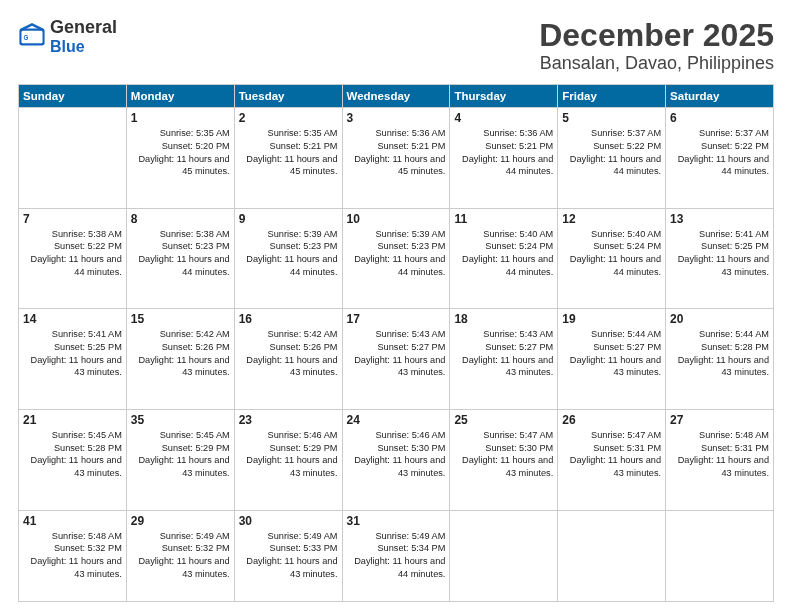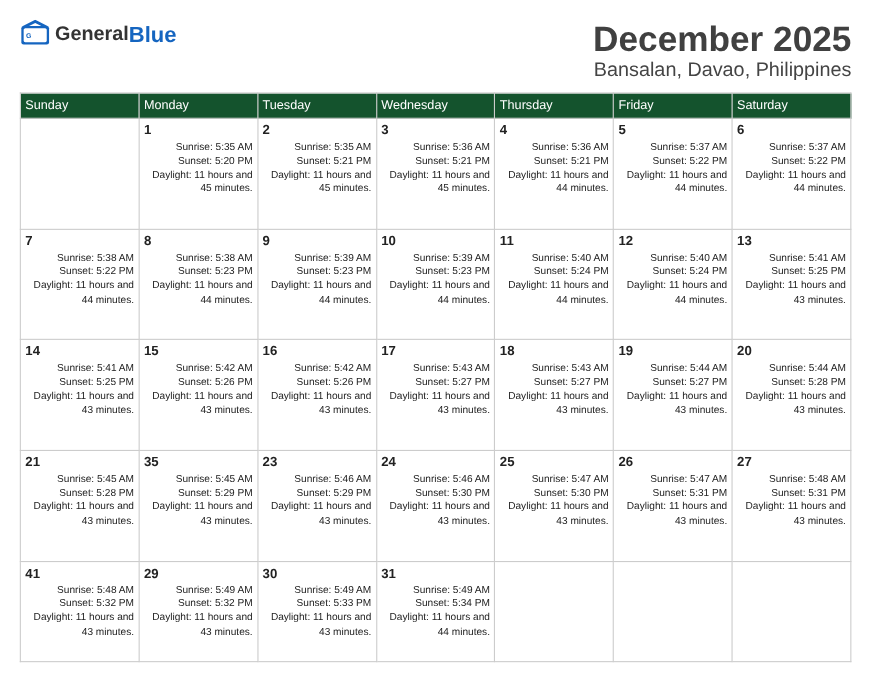--- a/index.html
+++ b/index.html
@@ -22,30 +22,30 @@
       justify-content: space-between;
       align-items: flex-start;
       margin-bottom: 10px;
     }
     .logo {
       display: flex;
       align-items: center;
     }
     .logo-text {
       display: flex;
-      flex-direction: row;
+      flex-direction: column;
       line-height: 1.1;
     }
     .logo-general {
       font-size: 18px;
       font-weight: bold;
       color: #333;
     }
     .logo-blue {
-      font-size: 20px;
+      font-size: 16px;
       font-weight: bold;
       color: #1565c0;
     }
     .logo-icon {
       width: 28px;
       height: 28px;
       margin-right: 4px;
     }
     .title-block {
       text-align: right;
@@ -59,24 +59,24 @@
     .subtitle {
       font-size: 18px;
       color: #444;
     }
     .calendar-table {
       width: 100%;
       border-collapse: collapse;
       flex: 1;
     }
     .calendar-table th {
-      background: #14532d;
+      background: #0369a1;
       color: #fff;
       font-size: 11.5px;
-      font-weight: normal;
+      font-weight: bold;
       padding: 5px 4px;
       text-align: left;
       border: 1px solid #ccc;
     }
     .calendar-table td {
       border: 1px solid #ccc;
       vertical-align: top;
       padding: 3px 4px;
       width: 108px;
       font-size: 9.5px;

